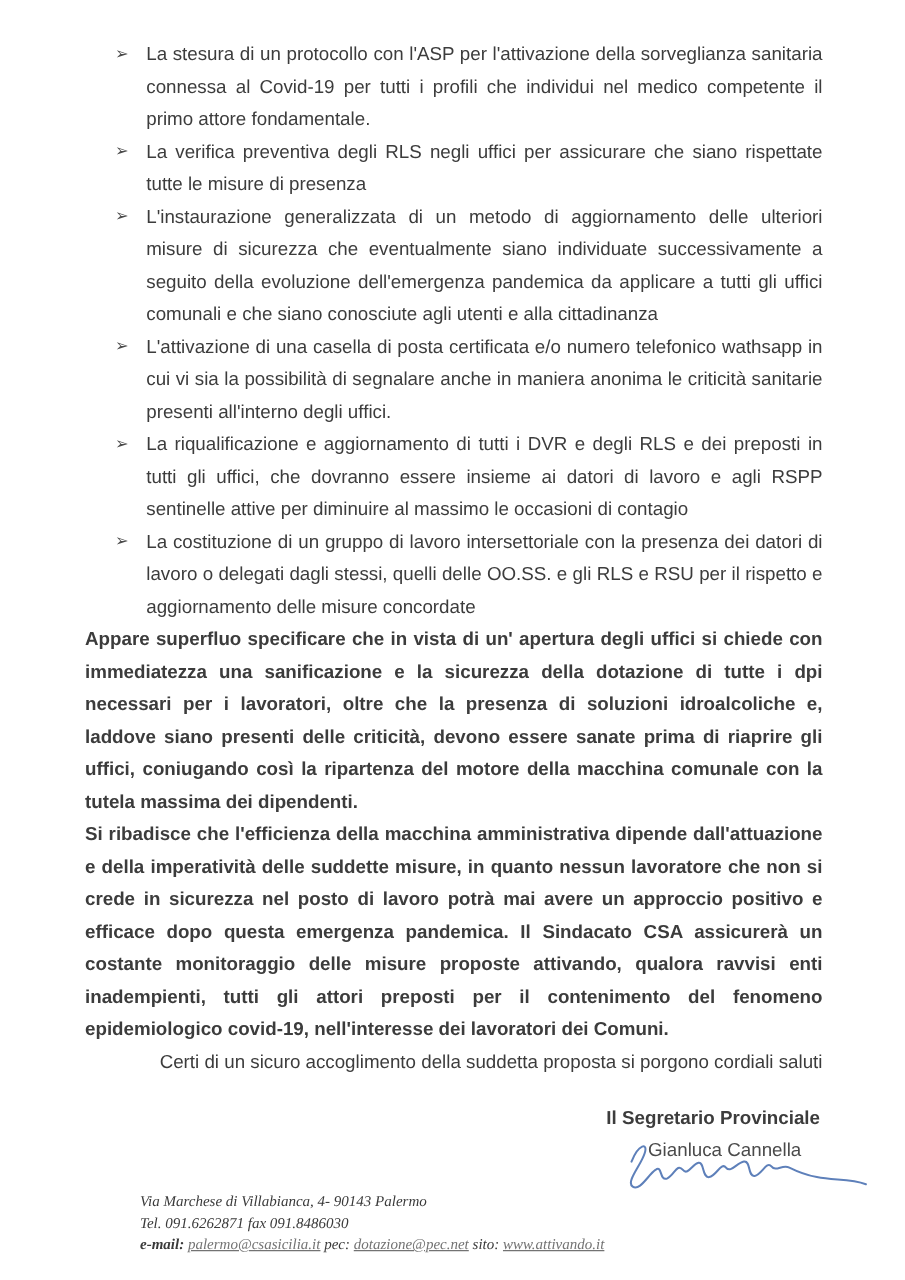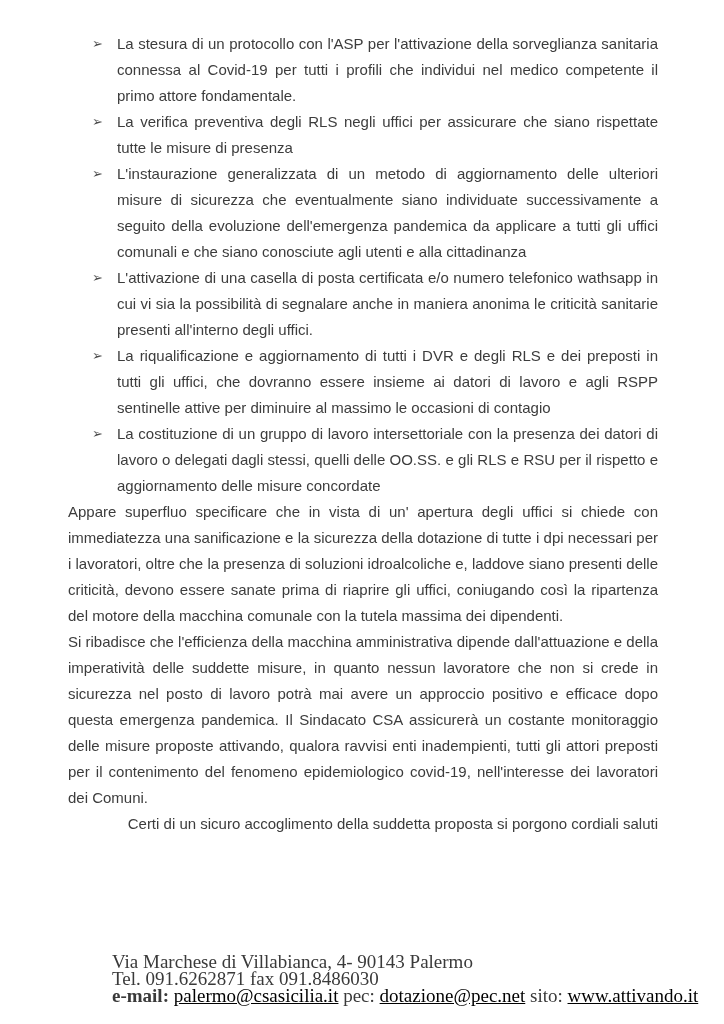--- a/index.html
+++ b/index.html
@@ -30,20 +30,21 @@
     position: absolute;
     left: 24px;
     top: 0;
     font-family: "DejaVu Sans", sans-serif;
     font-size: 13px;
     color: #4a4a4a;
   }
   .para {
     margin: 0;
     text-align: justify;
+    font-weight: bold;
   }
   .closing {
     margin: 0;
     text-indent: 22px;
     text-align: right;
   }
   .sigblock {
     margin-top: 19px;
     text-align: right;
   }
@@ -63,28 +64,29 @@
     top: 5px;
     width: 212px;
     height: 44px;
     pointer-events: none;
   }
   .footer {
     position: absolute;
     left: 112px;
     top: 953px;
     font-family: "Liberation Serif", "DejaVu Serif", serif;
-    font-size: 19px;
+    font-style: italic;
+    font-size: 12px;
     line-height: 17px;
     color: #3a3a3a;
     text-align: left;
   }
   .footer .lbl-bold { font-weight: bold; }
   .footer a.flink {
-    color: #000000;
+    color: #737373;
     text-decoration: underline;
     cursor: pointer;
   }
 </style>
 </head>
 <body>
 
 <div class="page">
 
   <div class="content">
@@ -111,20 +113,33 @@
     </div>
     <div class="bullet">
       <span class="marker">➢</span>
       <span>La costituzione di un gruppo di lavoro intersettoriale con la presenza dei datori di lavoro o delegati dagli stessi, quelli delle OO.SS. e gli RLS e RSU per il rispetto e aggiornamento delle misure concordate</span>
     </div>
 
     <p class="para">Appare superfluo specificare che in vista di un' apertura degli uffici si chiede con immediatezza una sanificazione e la sicurezza della dotazione di tutte i dpi necessari per i lavoratori, oltre che la presenza di soluzioni idroalcoliche e, laddove siano presenti delle criticità, devono essere sanate prima di riaprire gli uffici, coniugando così la ripartenza del motore della macchina comunale con la tutela massima dei dipendenti.</p>
     <p class="para">Si ribadisce che l'efficienza della macchina amministrativa dipende dall'attuazione e della imperatività delle suddette misure, in quanto nessun lavoratore che non si crede in sicurezza nel posto di lavoro potrà mai avere un approccio positivo e efficace dopo questa emergenza pandemica. Il Sindacato CSA assicurerà un costante monitoraggio delle misure proposte attivando, qualora ravvisi enti inadempienti, tutti gli attori preposti per il contenimento del fenomeno epidemiologico covid-19, nell'interesse dei lavoratori dei Comuni.</p>
     <p class="closing">Certi di un sicuro accoglimento della suddetta proposta si porgono cordiali saluti</p>
 
+    <div class="sigblock">
+      <div class="sigrole">Il Segretario Provinciale</div>
+      <div class="signame-wrap">
+        <span class="signame">Gianluca Cannella</span>
+        <svg class="sigscrawl" viewBox="0 0 210 46" fill="none" xmlns="http://www.w3.org/2000/svg">
+          <path d="M8,17 C14,2 22,1 19,10 C16,20 3,34 9,38 C15,42 22,28 28,24
+                   C34,19 31,34 38,31 C44,28 46,18 51,24 C55,29 59,19 64,18
+                   C69,17 67,31 73,30 C79,29 83,17 87,22 C91,27 96,18 102,17
+                   C108,16 105,30 111,29 C117,28 121,16 125,21 C129,26 134,19 140,22
+                   C146,25 153,28 163,30 C177,33 191,31 204,36" stroke="#5e80ba" stroke-width="1.7" stroke-linecap="round"></path>
+        </svg>
+      </div>
+    </div>
 
   </div>
 
   <div class="footer">
     <div>Via  Marchese di Villabianca, 4- 90143 Palermo</div>
     <div>Tel. 091.6262871 fax 091.8486030</div>
     <div>
       <span class="lbl-bold">e-mail:</span>
       <a class="flink">palermo@csasicilia.it</a>
       <span>pec:</span>

